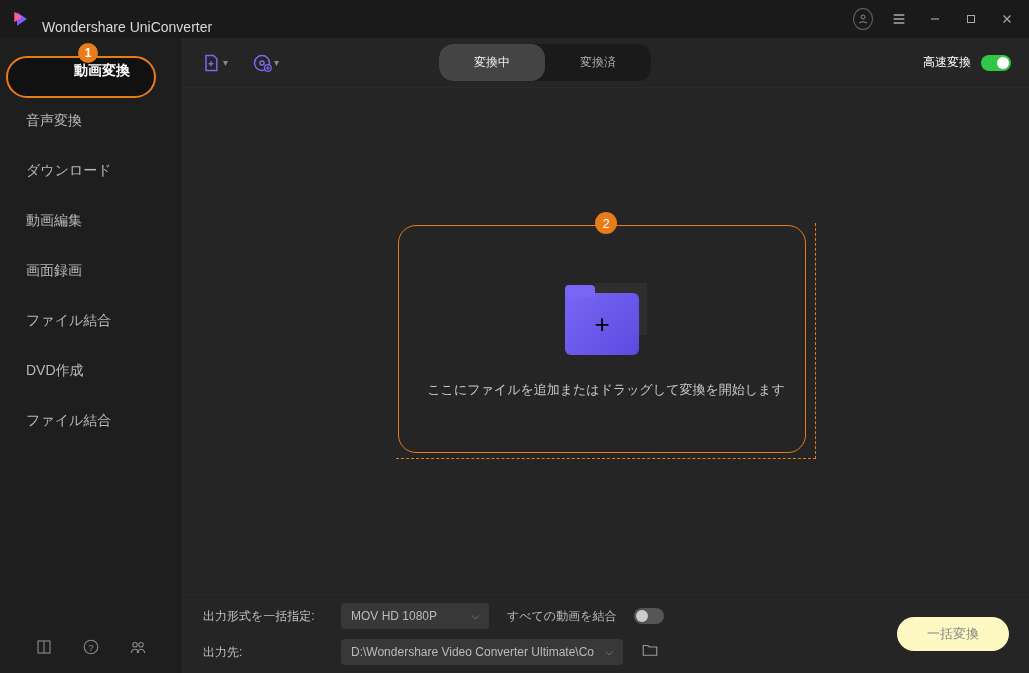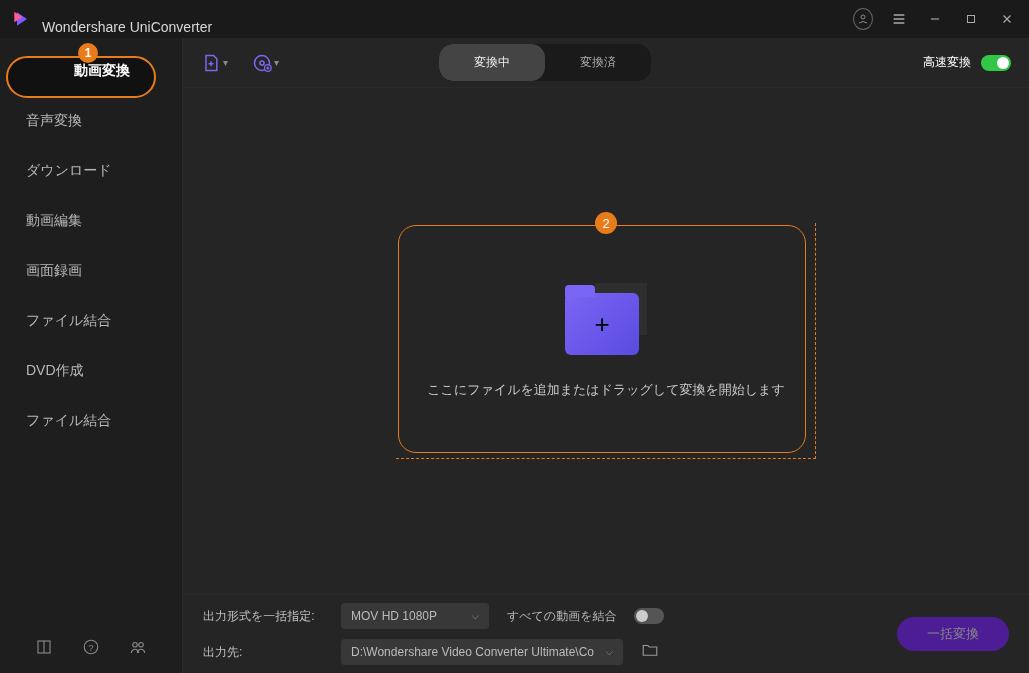--- a/index.html
+++ b/index.html
@@ -59,21 +59,21 @@
 .footer-row { display: flex; align-items: center; gap: 18px; }
 .footer-label { font-size: 12px; color: #c0c0c0; width: 120px; }
 .select-box { background: #383838; height: 26px; border-radius: 4px; display: flex; align-items: center; padding: 0 10px; font-size: 12px; color: #bbb; cursor: pointer; gap: 0; }
 .select-box.format { width: 148px; justify-content: space-between; }
 .select-box.path { width: 282px; justify-content: space-between; }
 .merge-label { font-size: 12px; color: #bbb; }
 .switch-off { width: 30px; height: 16px; border-radius: 8px; background: #555; position: relative; cursor: pointer; }
 .switch-off::after { content: ""; position: absolute; left: 2px; top: 2px; width: 12px; height: 12px; border-radius: 50%; background: #ccc; }
 .folder-btn { cursor: pointer; color: #999; }
 
-.convert-btn { margin-left: auto; width: 112px; height: 34px; border-radius: 17px; background: #4c1d95; color: #888; display: flex; align-items: center; justify-content: center; font-size: 13px; cursor: pointer; }
+.convert-btn { margin-left: auto; width: 112px; height: 34px; border-radius: 17px; background: #fef9c3; color: #888; display: flex; align-items: center; justify-content: center; font-size: 13px; cursor: pointer; }
 </style>
 </head>
 <body>
 
 <div class="titlebar">
   <svg class="logo" viewBox="0 0 24 24">
       <path d="M6 4 L18 12 L6 20 Z" fill="#7b5cff"></path>
       <path d="M6 4 L18 12 L6 20 Z" fill="#ff5c9a" transform="translate(-2,0) scale(0.8)"></path>
     </svg>
   <div class="app-title">Wondershare UniConverter</div>

